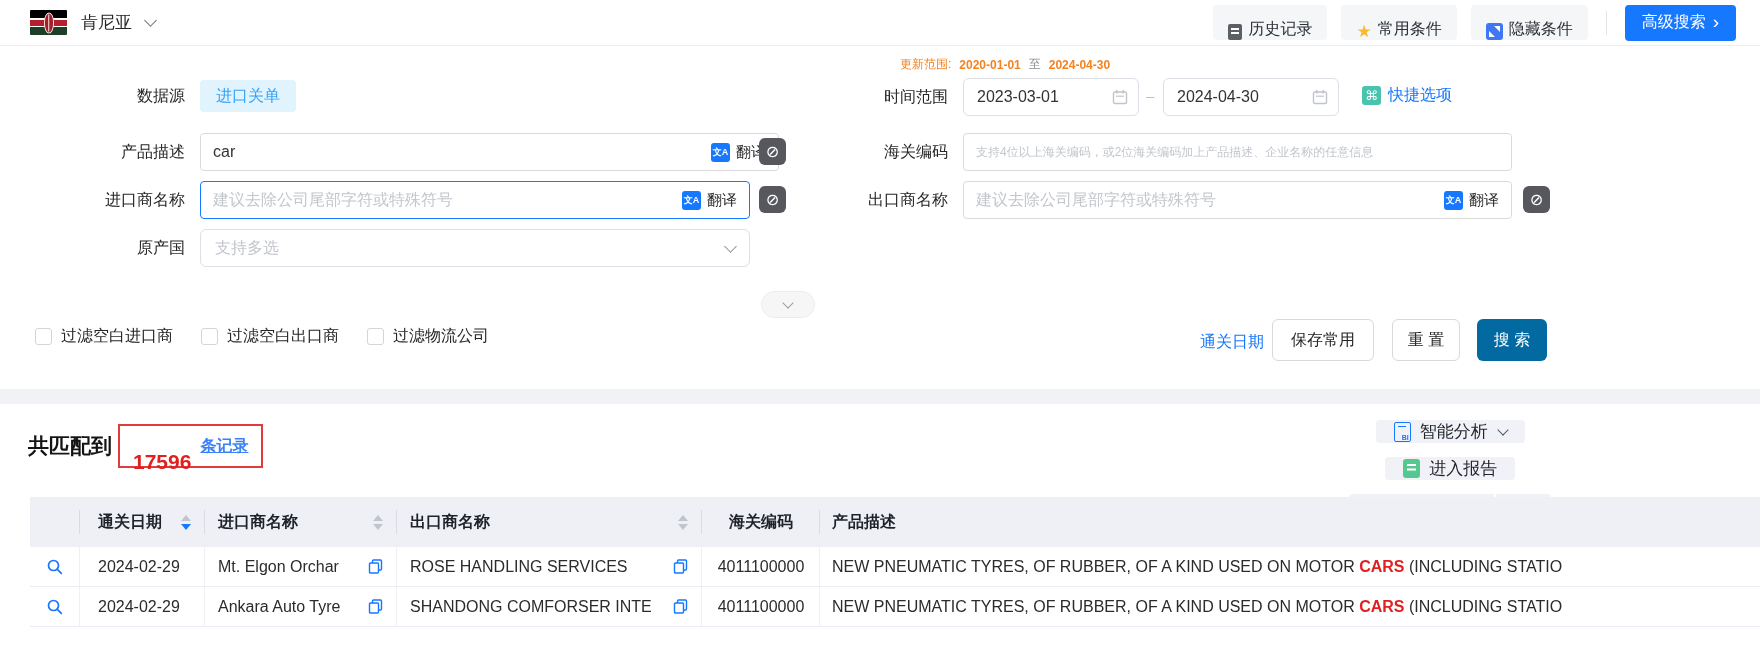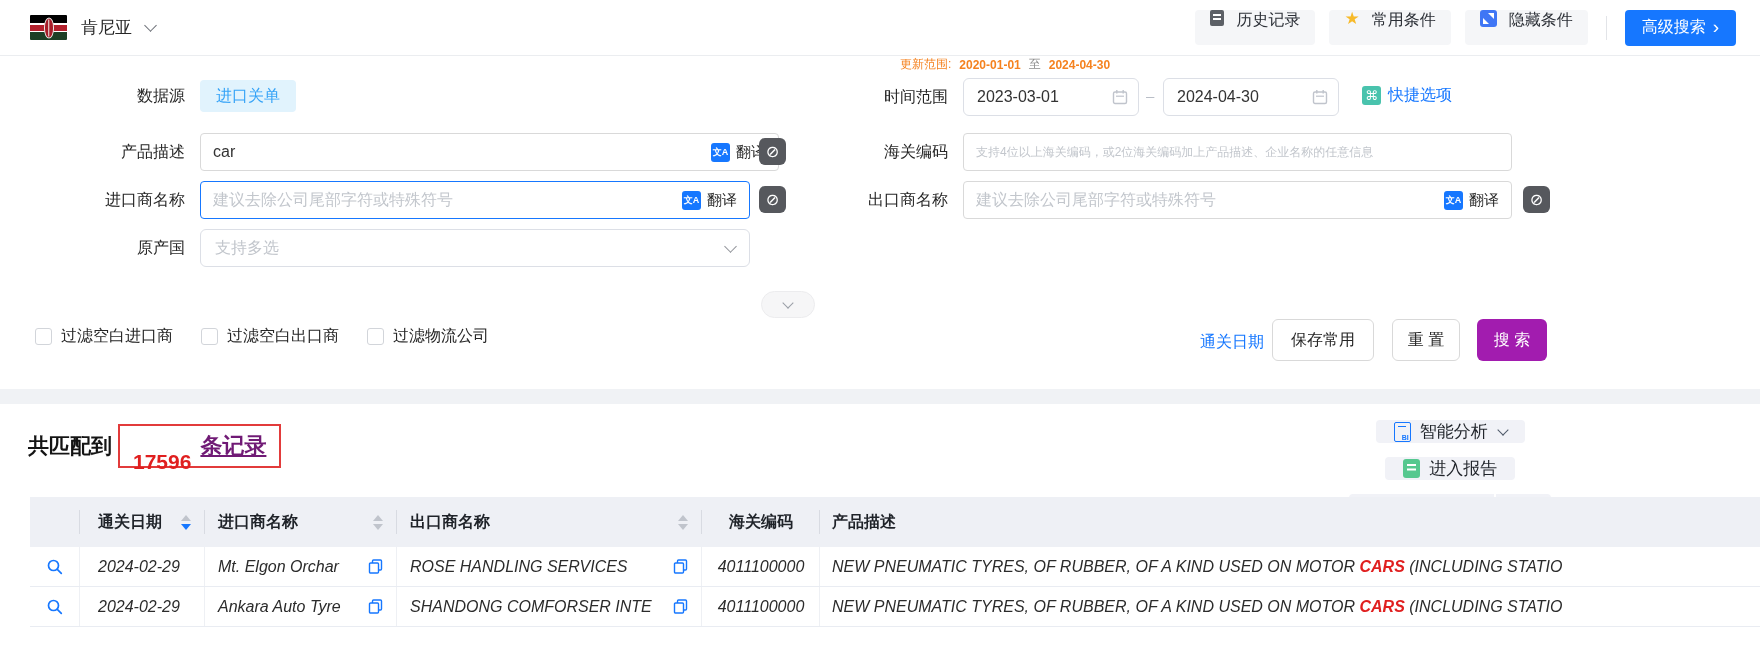--- a/index.html
+++ b/index.html
@@ -1,34 +1,34 @@
 <!DOCTYPE html>
 <html><head>
 <meta charset="utf-8">
 <style>
   * { margin:0; padding:0; box-sizing:border-box; }
   body { background:#fff; }
   .screen{ position:relative; width:1760px; height:646px; background:#fff; overflow:hidden;
            font-family:"Liberation Sans","DejaVu Sans",sans-serif; color:#262626; }
 
   
-  .topbar{ position:absolute; top:0; left:0; right:0; height:56px; border-bottom:1px solid #ebedf0;
+  .topbar{ position:absolute; top:0; left:0; right:0; height:46px; border-bottom:1px solid #ebedf0;
            display:flex; align-items:center; padding:0 24px; background:#fff; }
   .flag{ width:37px; height:25px; margin-left:6px; position:relative; display:flex; flex-direction:column; overflow:hidden; border-radius:1px; }
   .flag .s1{ height:8px; background:#000; } .flag .sw{ height:1.5px; background:#fff; }
   .flag .s2{ height:6px; background:#b3202c; } .flag .s3{ flex:1; background:#1d3f25; }
   .flag .shield{ position:absolute; left:50%; top:50%; width:10px; height:21px; transform:translate(-50%,-50%);
                  background:#a61c28; border:1.5px solid #e9e6e2; border-radius:50% / 46%; }
   .flag .shield::before{ content:""; position:absolute; left:50%; top:1px; bottom:1px; width:1.5px; background:#f2efe9; transform:translateX(-50%); }
   .country{ font-size:17px; color:#262626; margin-left:14px; }
   .chev{ width:9px; height:9px; border-right:1.6px solid #6b6f76; border-bottom:1.6px solid #6b6f76;
          transform:rotate(45deg); display:inline-block; }
   .country-chev{ margin:0 0 4px 14px; }
   .topbar-right{ margin-left:auto; display:flex; align-items:center; gap:14px; }
-  .tb-btn{ height:35px; background:#f5f6f8; border-radius:4px; display:flex; align-items:flex-start; gap:12px;
+  .tb-btn{ height:35px; background:#f5f6f8; border-radius:4px; display:flex; align-items:flex-end; gap:6px;
            padding:0 15px; font-size:16px; color:#2b2f36; cursor:pointer; }
   .icon-doc{ width:14px; height:16px; background:#5c6066; border-radius:2px; position:relative; }
   .icon-doc::before{ content:""; position:absolute; left:3px; top:4px; width:8px; height:2px; background:#fff; box-shadow:0 4px 0 #fff; }
   .icon-star{ color:#f7ba2a; font-size:17px; line-height:1; }
   .icon-hide{ width:17px; height:17px; background:#3f76f5; border-radius:3px; position:relative; }
   .icon-hide::before{ content:""; position:absolute; top:3px; right:3px; border-top:6px solid #fff; border-left:6px solid transparent; }
   .icon-hide::after{ content:""; position:absolute; bottom:3px; left:3px; border-bottom:6px solid #fff; border-right:6px solid transparent; }
   .tb-divider{ width:1px; height:24px; background:#e2e4e8; margin:0 4px; }
   .adv-btn{ height:36px; background:#1677ff; color:#fff; border-radius:4px; display:flex; align-items:center;
             gap:7px; padding:0 17px; font-size:16px; cursor:pointer; }
@@ -68,30 +68,30 @@
   .pill{ position:absolute; top:291px; left:761px; width:54px; height:27px; border-radius:14px; background:#f6f6f7;
          border:1px solid #ececee; display:flex; align-items:center; justify-content:center; cursor:pointer; }
   .pill .chev{ width:8px; height:8px; border-color:#9a9ea6; margin-top:-4px; }
   .cbrow{ position:absolute; top:326px; left:35px; display:flex; align-items:center; gap:28px; }
   .cbitem{ display:flex; align-items:center; gap:9px; cursor:pointer; }
   .cbbox{ width:17px; height:17px; border:1px solid #d2d5da; border-radius:3px; background:#fff; }
   .cblabel{ font-size:16px; color:#262626; }
   .tutorial{ position:absolute; top:332px; left:1200px; font-size:16px; color:#1677ff; cursor:pointer; }
   .btn-outline{ position:absolute; top:319px; height:42px; border:1px solid #d9d9d9; border-radius:6px; background:#fff;
                 font-size:16px; color:#262626; display:flex; align-items:center; justify-content:center; cursor:pointer; }
-  .btn-primary{ position:absolute; top:319px; height:42px; border-radius:6px; background:#a21caf; color:#fff;
+  .btn-primary{ position:absolute; top:319px; height:42px; border-radius:6px; background:#0369a1; color:#fff;
                 font-size:16px; display:flex; align-items:center; justify-content:center; cursor:pointer; }
   .separator{ position:absolute; top:389px; left:0; right:0; height:15px; background:#f0f2f5; }
 
   
   .countline{ position:absolute; top:423px; left:28px; height:46px; display:flex; align-items:center; }
   .count-prefix{ font-size:21px; font-weight:bold; color:#141414; }
   .count-box{ border:2px solid #e23b3b; margin-left:6px; padding:0 13px; height:44px; display:flex; align-items:center; gap:9px; }
   .count-num{ font-size:21px; font-weight:bold; color:#e01f1f;margin-top:32px; }
-  .count-suffix{ font-size:22px; font-weight:bold; color:#701a75;text-decoration:underline; }
+  .count-suffix{ font-size:16px; font-weight:bold; color:#3b82f6;text-decoration:underline; }
   .actions{ position:absolute; top:420px; right:209px; height:44px; display:flex; align-items:center; gap:14px;flex-direction:column; }
   .act-btn{ height:44px; background:#f1f2f7; border-radius:4px; display:flex; align-items:center; gap:9px;
             padding:0 18px; font-size:17px; color:#1f2329; cursor:pointer; }
   .act-caret{ width:8px; height:8px; border-right:1.6px solid #4e5969; border-bottom:1.6px solid #4e5969;
               transform:rotate(45deg); margin:-4px 0 0 2px; }
   .icon-bi{ width:17px; height:20px; border:1.5px solid #1677ff; border-radius:2px; position:relative; }
   .icon-bi::before{ content:""; position:absolute; left:3px; top:3px; width:8px; height:1.5px; background:#1677ff; }
   .icon-bi::after{ content:"BI"; position:absolute; right:1px; bottom:0; font-size:7px; font-weight:bold; color:#1677ff; }
   .icon-report{ width:17px; height:19px; background:#56c88f; border-radius:3px; position:relative; }
   .icon-report::before{ content:""; position:absolute; left:4px; top:5px; width:9px; height:2px; background:#fff; box-shadow:0 4.5px 0 #fff; }
@@ -108,21 +108,21 @@
   .icon-cols::before{ content:""; position:absolute; left:4.5px; top:0; bottom:0; width:1.5px; background:#3eb9aa; }
   .icon-cols::after{ content:""; position:absolute; left:10px; top:0; bottom:0; width:1.5px; background:#3eb9aa; }
 
   
   .table{ position:absolute; top:497px; left:30px; width:1730px; overflow:hidden; }
   .thead{ display:flex; height:50px; background:#eef0f5; align-items:center; font-size:16px; font-weight:bold; color:#1f2329; }
   .th{ position:relative; height:100%; display:flex; align-items:center; }
   .th::after{ content:""; position:absolute; right:0; top:13px; bottom:13px; width:1px; background:#d8dbe2; }
   .th.last::after{ display:none; }
   .tr{ display:flex; height:40px; align-items:center; border-bottom:1px solid #e9ecf2; font-size:16px; color:#2b2b2b; background:#fff; }
-  .td{ position:relative; height:100%; display:flex; align-items:center;font-style:italic; }
+  .td{ position:relative; height:100%; display:flex; align-items:center; }
   .td::after{ content:""; position:absolute; right:0; top:0; bottom:0; width:1px; background:#eef0f4; }
   .td.last::after{ display:none; }
   .c0{ width:50px; justify-content:center; }
   .c1{ width:125px; padding:0 14px 0 18px; justify-content:space-between; }
   .c2{ width:192px; padding:0 14px 0 13px; justify-content:space-between; }
   .c3{ width:305px; padding:0 14px 0 13px; justify-content:space-between; }
   .c4{ width:118px; justify-content:center; }
   .c5{ flex:1; padding-left:12px; overflow:hidden; white-space:nowrap; }
   .sorter{ display:inline-flex; flex-direction:column; gap:3px; }
   .tri-up{ width:0; height:0; border-left:5px solid transparent; border-right:5px solid transparent; border-bottom:6px solid #c0c4cc; }

